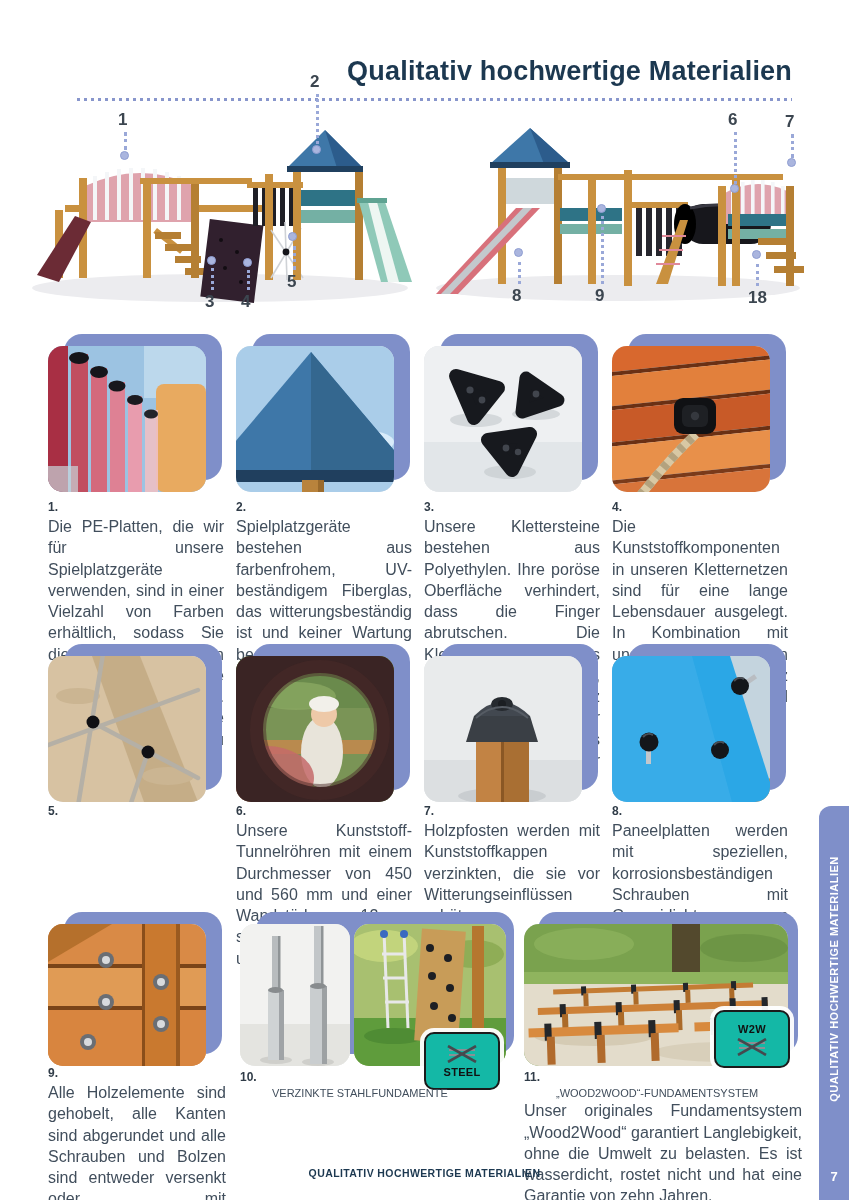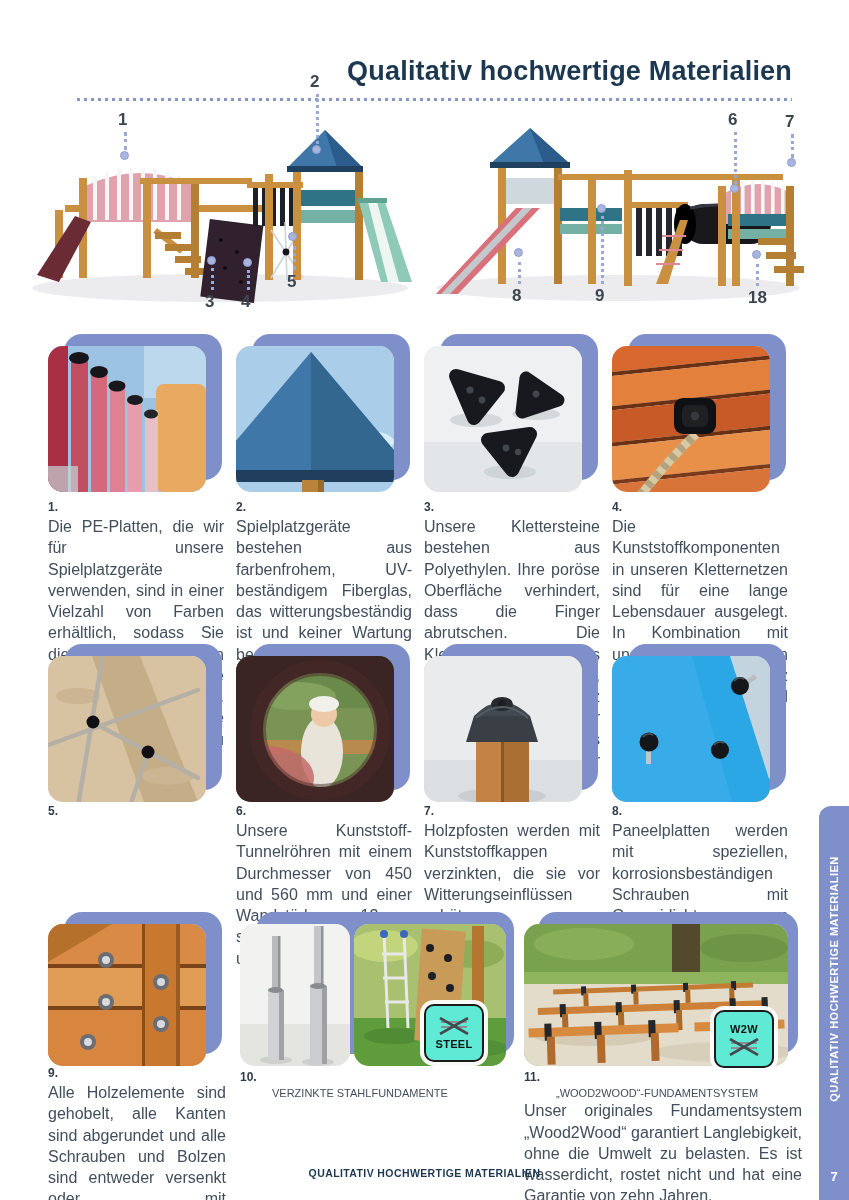--- a/index.html
+++ b/index.html
@@ -19,21 +19,21 @@
 
   .tile-back { position:absolute; background:#7f8fc9; border-radius:18px; }
   .photo { position:absolute; border-radius:15px; overflow:hidden; background:#dfe3e6; }
   .photo svg { display:block; }
 
   .item { position:absolute; color:#414e5c; }
   .item-num { font-size:12px; font-weight:700; color:#303c48; margin-bottom:2px; }
   .item-heading { font-size:11px; line-height:1.3; color:#414e5c;margin-left:32px; }
   .item-text { font-size:16px; line-height:1.33; text-align:justify; color:#414e5c; }
 
-  .badge { position:absolute; width:60px; height:58px; background:#5eead4; border:2px solid #1b1b1b; border-radius:10px;
+  .badge { position:absolute; width:76px; height:58px; background:#14b8a6; border:2px solid #1b1b1b; border-radius:10px;
     box-shadow:0 0 0 4px rgba(255,255,255,0.95); display:flex; flex-direction:column; align-items:center; justify-content:center; gap:3px; }
   .badge-label { font-size:11px; font-weight:700; color:#111; letter-spacing:0.3px; }
 
   .footer-label { position:absolute; left:0; top:1167px; width:849px; text-align:center;
     font-size:10.5px; font-weight:700; letter-spacing:0.4px; color:#1c3850; }
 
   .sidebar { position:absolute; left:819px; top:806px; width:30px; height:394px; background:#7f8fc9; border-top-left-radius:12px; }
   .sidebar-label { position:absolute; left:50%; top:44%; transform:translate(-50%,-50%) rotate(180deg);
     writing-mode:vertical-rl; white-space:nowrap; color:#ffffff; font-weight:700; font-size:11px; letter-spacing:0.5px; }
   .sidebar-page { position:absolute; bottom:16px; left:0; width:100%; text-align:center; color:#fff; font-weight:700; font-size:13px; }
@@ -452,21 +452,21 @@
           <circle cx="76" cy="24" r="4"></circle>
           <circle cx="94" cy="34" r="4"></circle>
           <circle cx="78" cy="52" r="4"></circle>
           <circle cx="96" cy="64" r="4"></circle>
           <circle cx="80" cy="82" r="4"></circle>
           <circle cx="98" cy="94" r="4"></circle>
         </g>
       <rect x="118" y="2" width="12" height="104" fill="#b5772f"></rect>
     </svg>
   </div>
-  <div class="badge" style="left:424px; top:1004px;">
+  <div class="badge" style="left:424px; top:1032px;">
     <svg width="32" height="18" viewBox="0 0 32 18">
       <line x1="3" y1="5" x2="29" y2="5" stroke="#8a8f94" stroke-width="2"></line>
       <line x1="3" y1="10" x2="29" y2="10" stroke="#8a8f94" stroke-width="2"></line>
       <line x1="2" y1="1" x2="30" y2="17" stroke="#45494e" stroke-width="2.6"></line>
       <line x1="30" y1="1" x2="2" y2="17" stroke="#45494e" stroke-width="2.6"></line>
     </svg>
     <div class="badge-label">STEEL</div>
   </div>
 
   <div class="tile-back" style="left:538px; top:912px; width:260px; height:142px;"></div>

